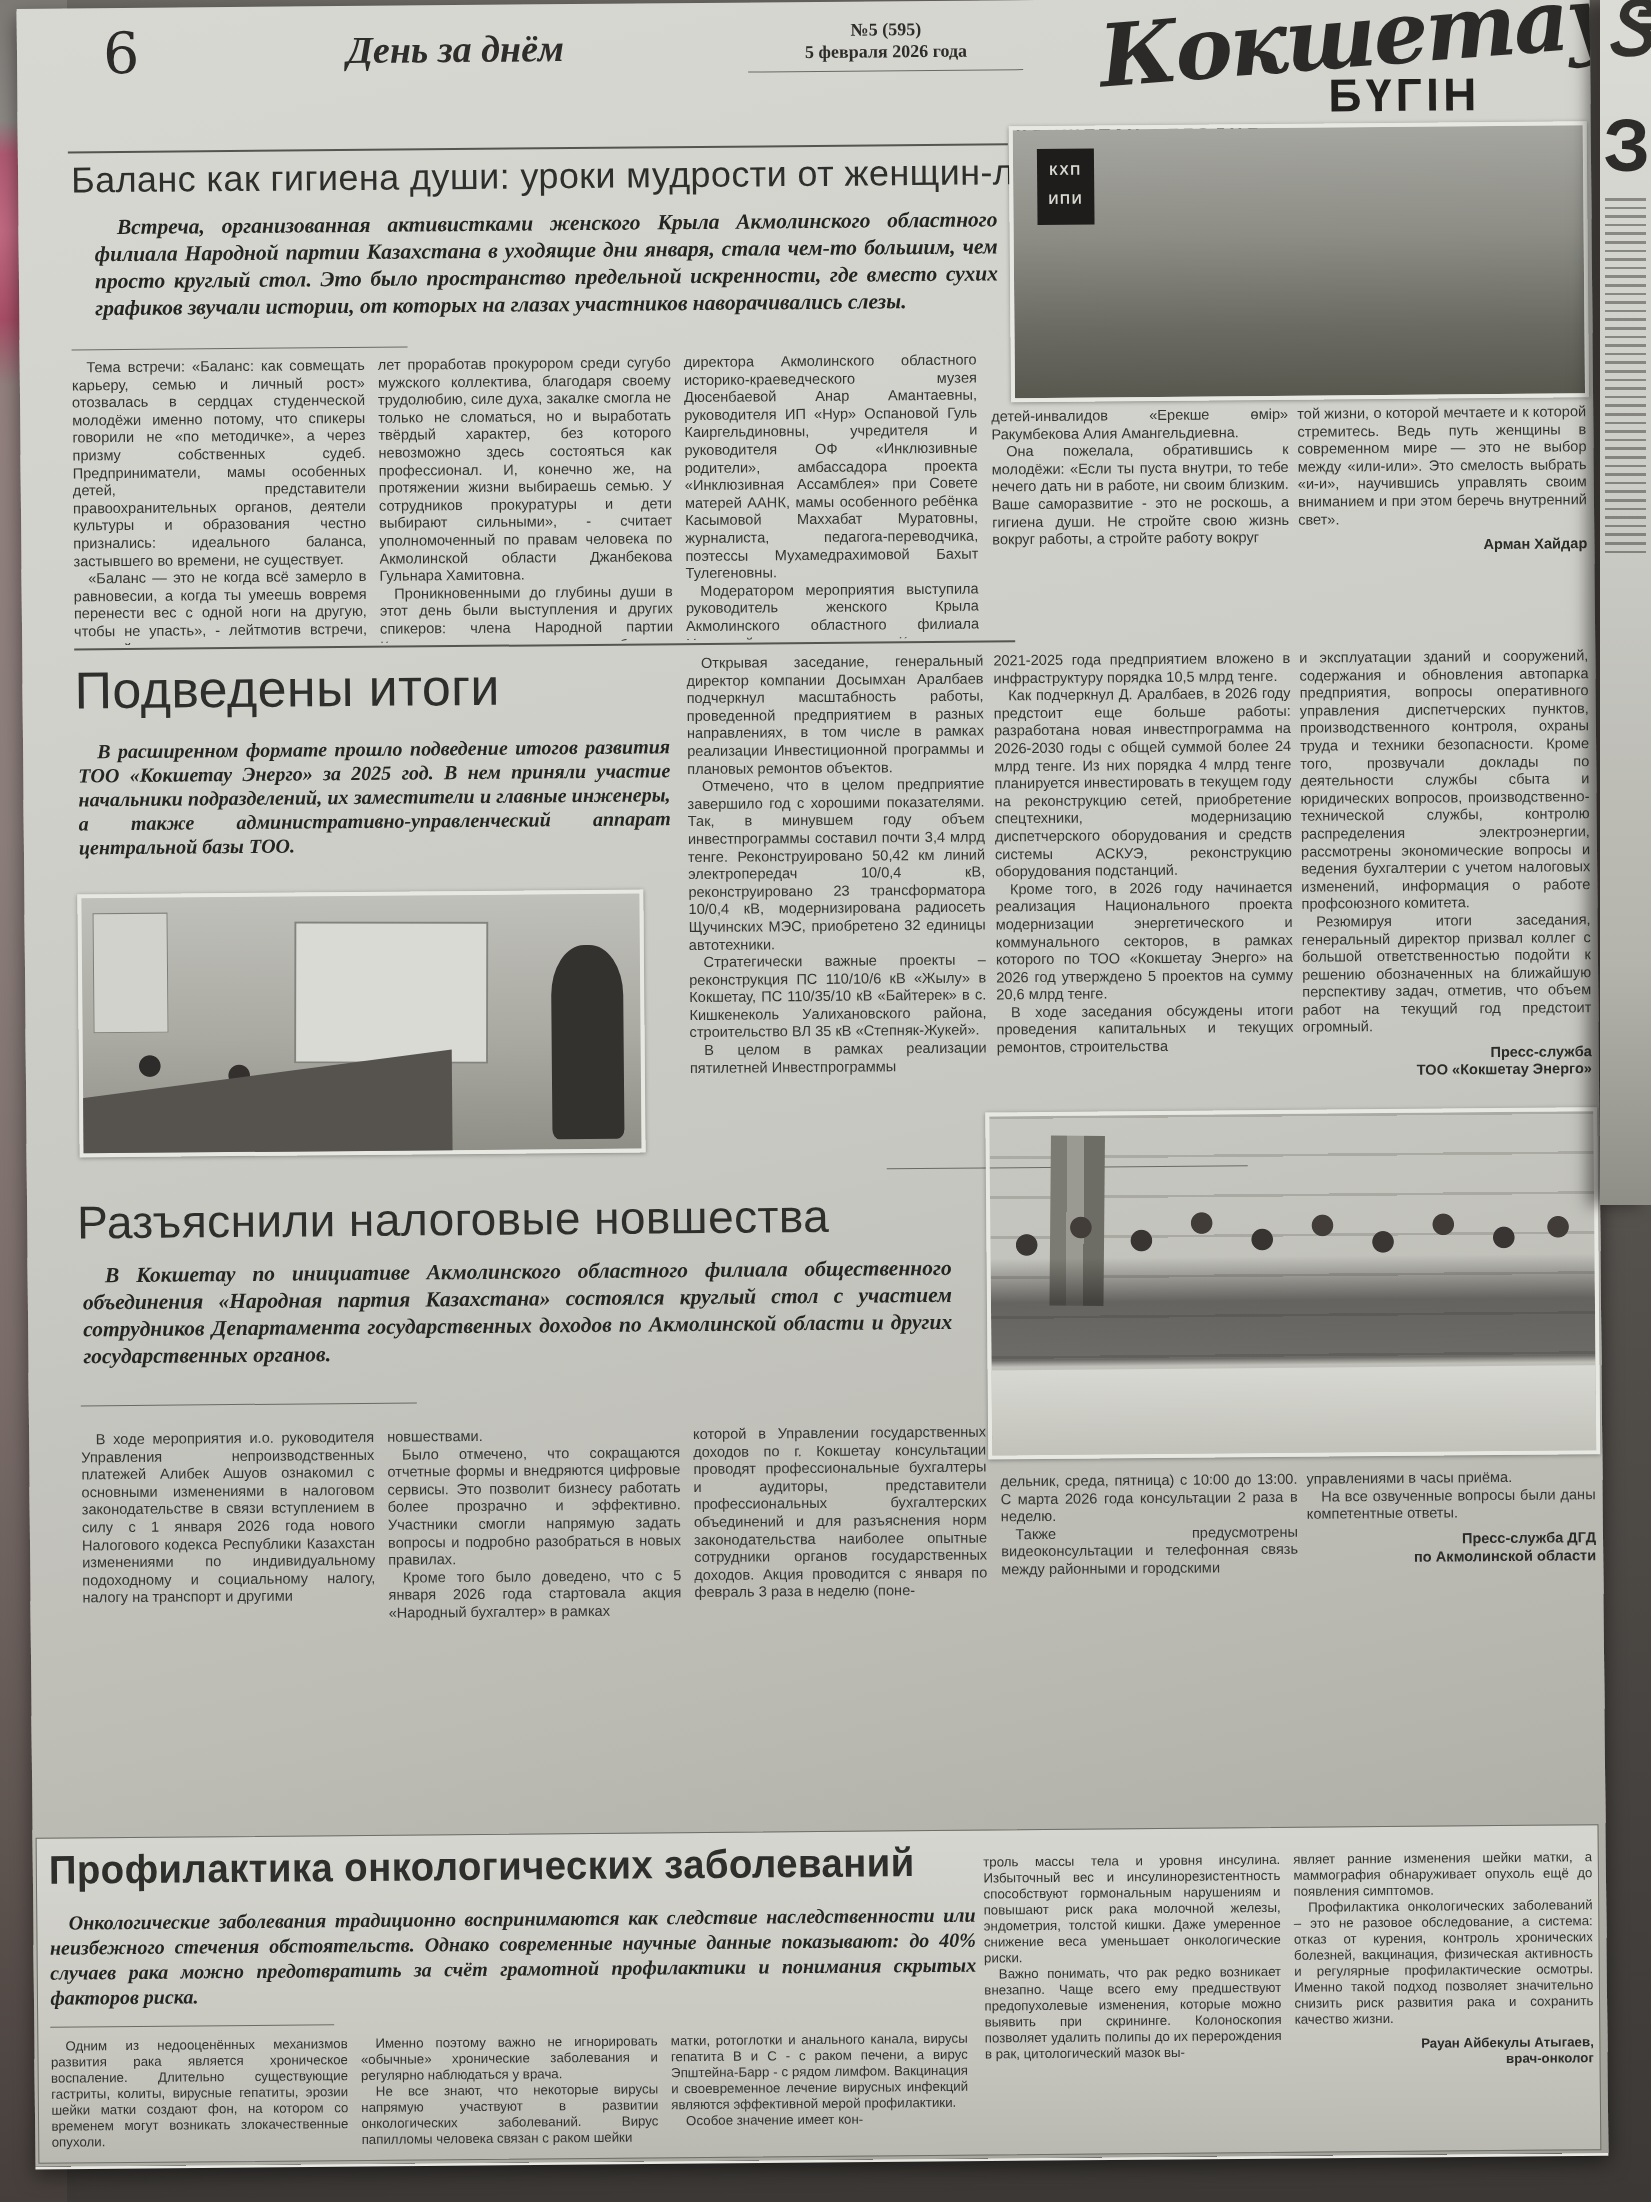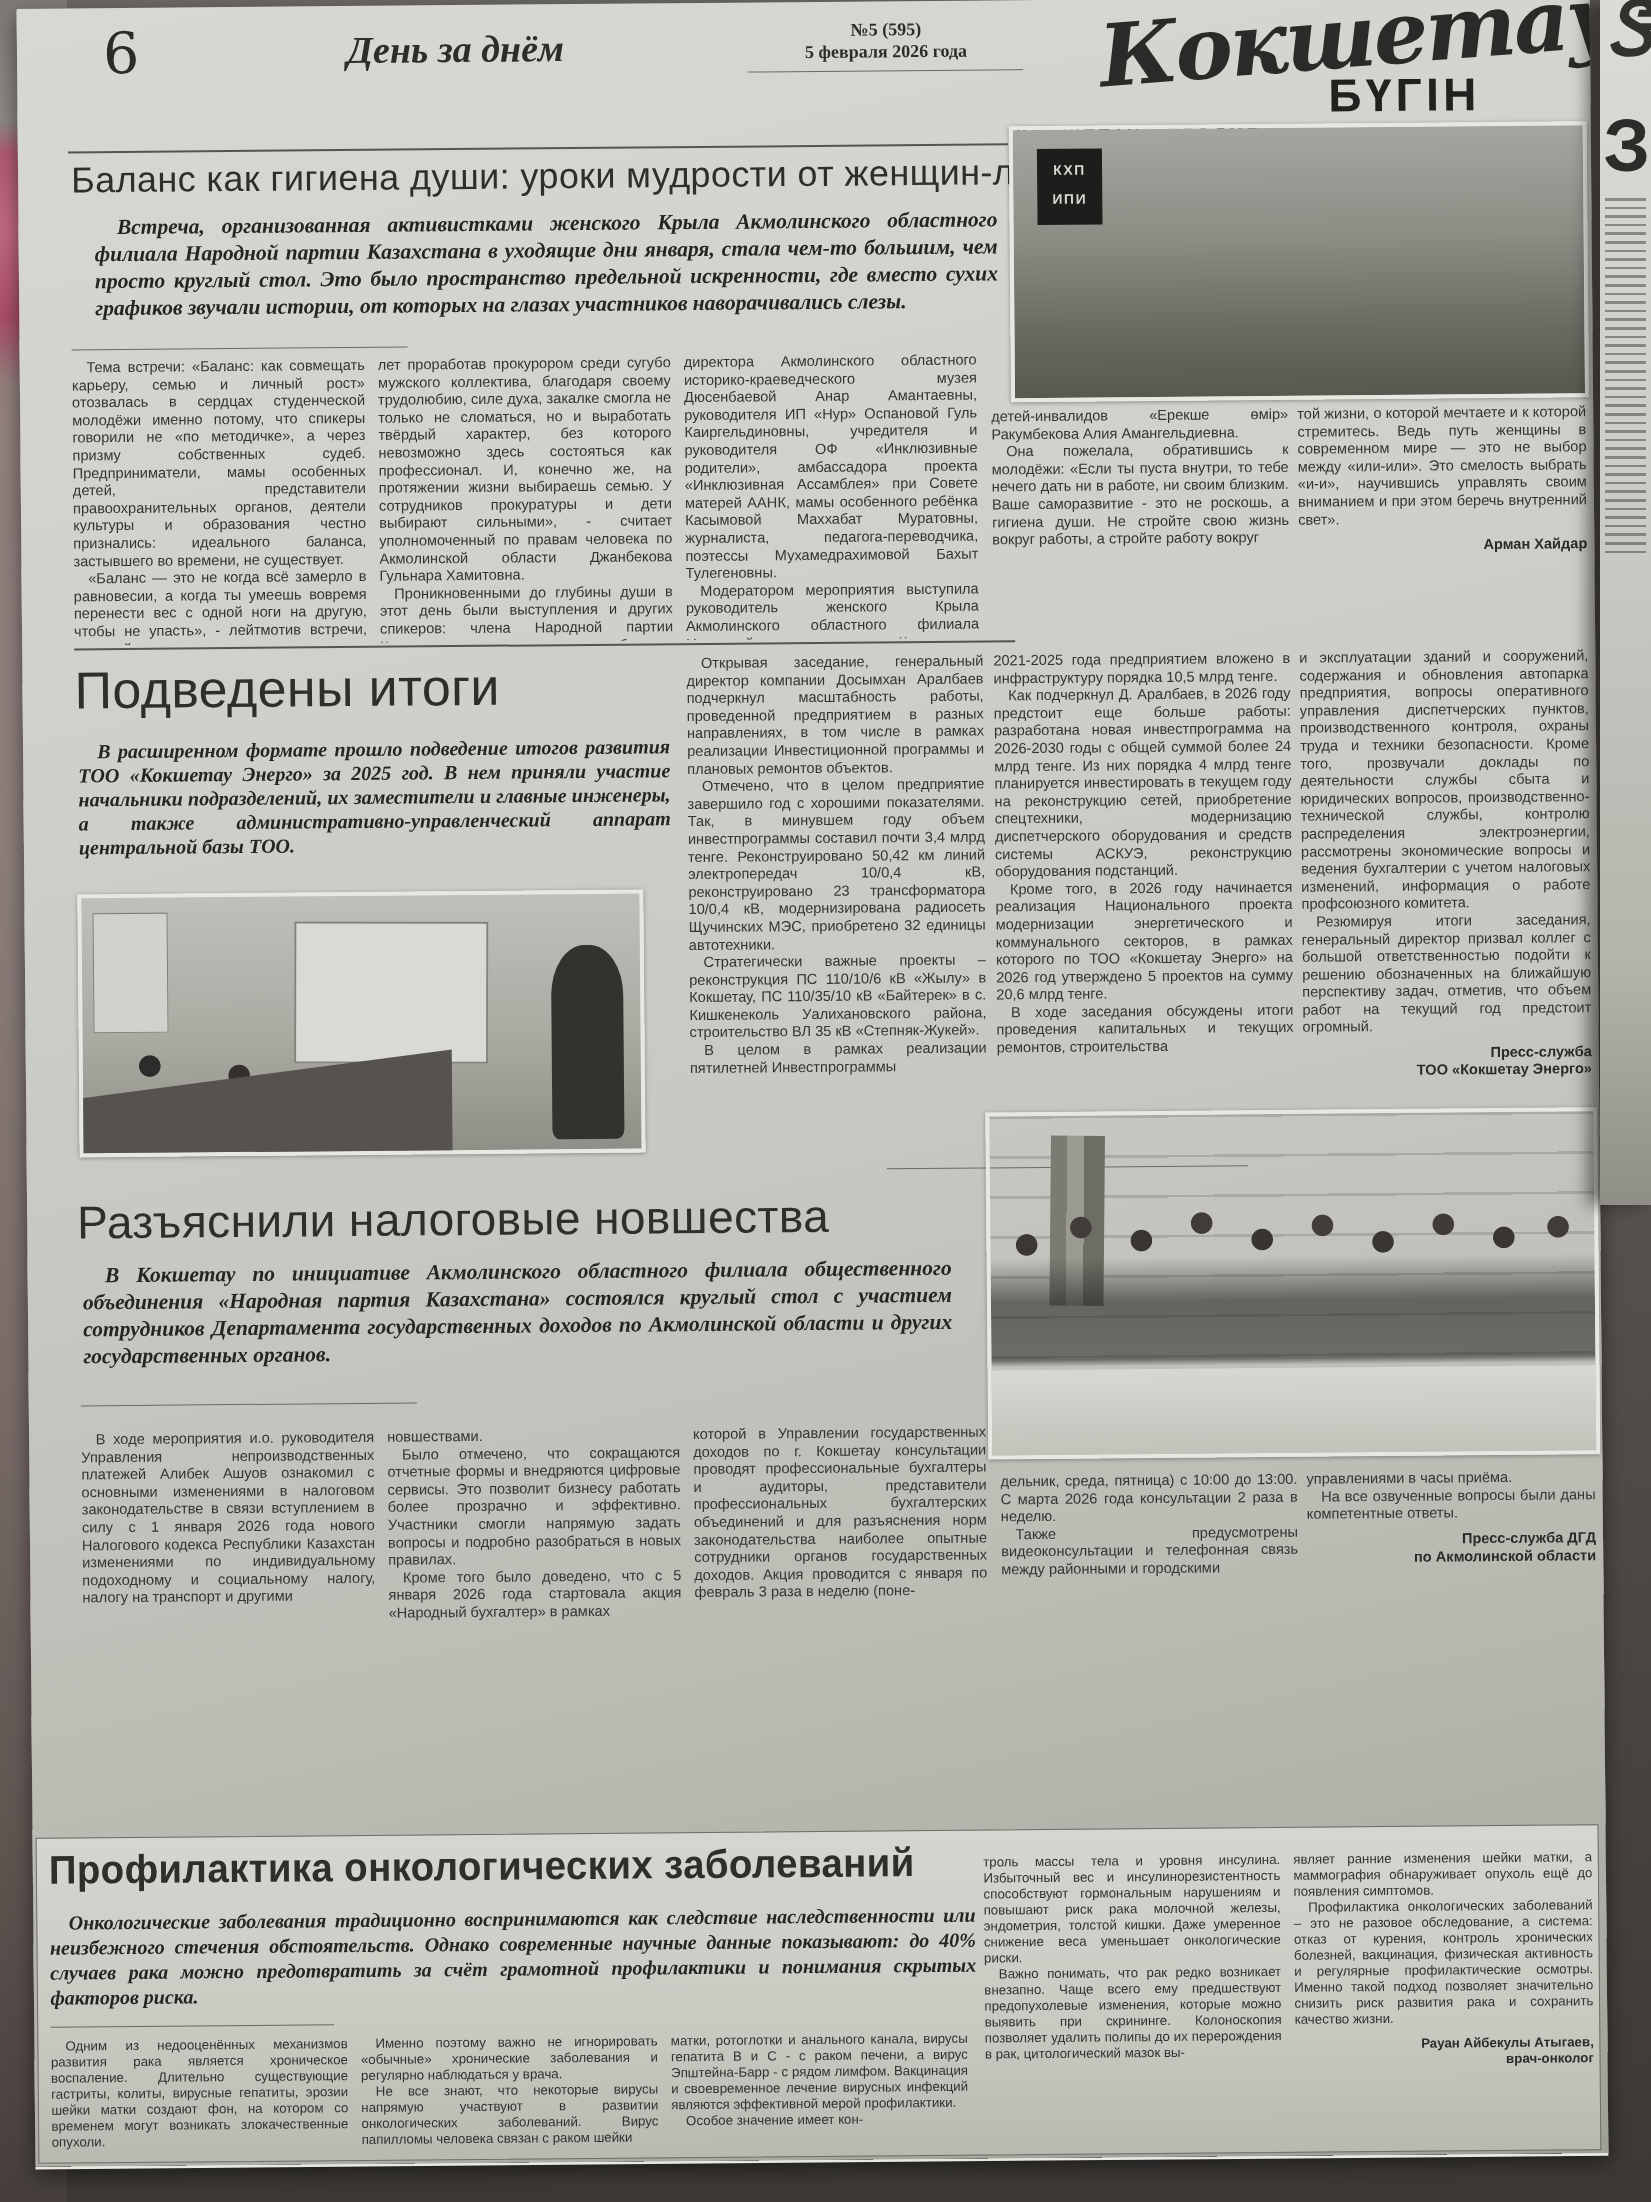--- a/index.html
+++ b/index.html
@@ -68,21 +68,21 @@
     radial-gradient(circle at 61% 23%,#443f3b 0 9.5px,transparent 10.3px),
     radial-gradient(circle at 72% 29%,#3b3835 0 9.5px,transparent 10.3px),
     radial-gradient(circle at 83% 24%,#464closed?0 0,transparent 0),
     radial-gradient(circle at 83% 24%,#44403c 0 9.5px,transparent 10.3px),
     radial-gradient(circle at 93% 30%,#393633 0 9.5px,transparent 10.3px),
     radial-gradient(circle at 22% 55%,#33302d 0 11.2px,transparent 12px),
     radial-gradient(circle at 45% 57%,#35322f 0 11.2px,transparent 12px),
     radial-gradient(circle at 68% 56%,#322f2c 0 11.2px,transparent 12px),
     radial-gradient(circle at 88% 57%,#35322f 0 11.2px,transparent 12px),
     linear-gradient(180deg,transparent 34%,rgba(44,41,38,.55) 52%,rgba(28,26,24,.8) 100%);}
-  .ph1-sign{position:absolute;left:24px;top:19px;width:65px;height:76px;background:#1e1d1c;
+  .ph1-sign{position:absolute;left:24px;top:19px;width:57px;height:76px;background:#1e1d1c;
     color:#d9d9d3;font-size:13.8px;font-weight:bold;letter-spacing:1.7px;text-align:center;
     line-height:29px;padding-top:6.9px;box-sizing:border-box;}
   .ph2-bg{background:linear-gradient(180deg,#c0c0ba 0%,#aaaaa3 55%,#8f8f88 100%);}
   .ph2-window{position:absolute;left:2%;top:6%;width:13%;height:46%;background:#d2d2cc;border:1.7px solid #7e7e78;}
   .ph2-screen{position:absolute;left:38%;top:10%;width:34%;height:54%;background:#dadad4;
     border:2.6px solid #83837d;transform:rotate(.6deg);}
   .ph2-person{position:absolute;right:3%;top:20%;width:13%;height:76%;background:#34322f;
     border-radius:46% 46% 10% 10%/26% 26% 5% 5%;}
   .ph2-table{position:absolute;left:-6%;bottom:-10%;width:72%;height:40%;background:#56534f;
     transform:skewY(-7deg);}

